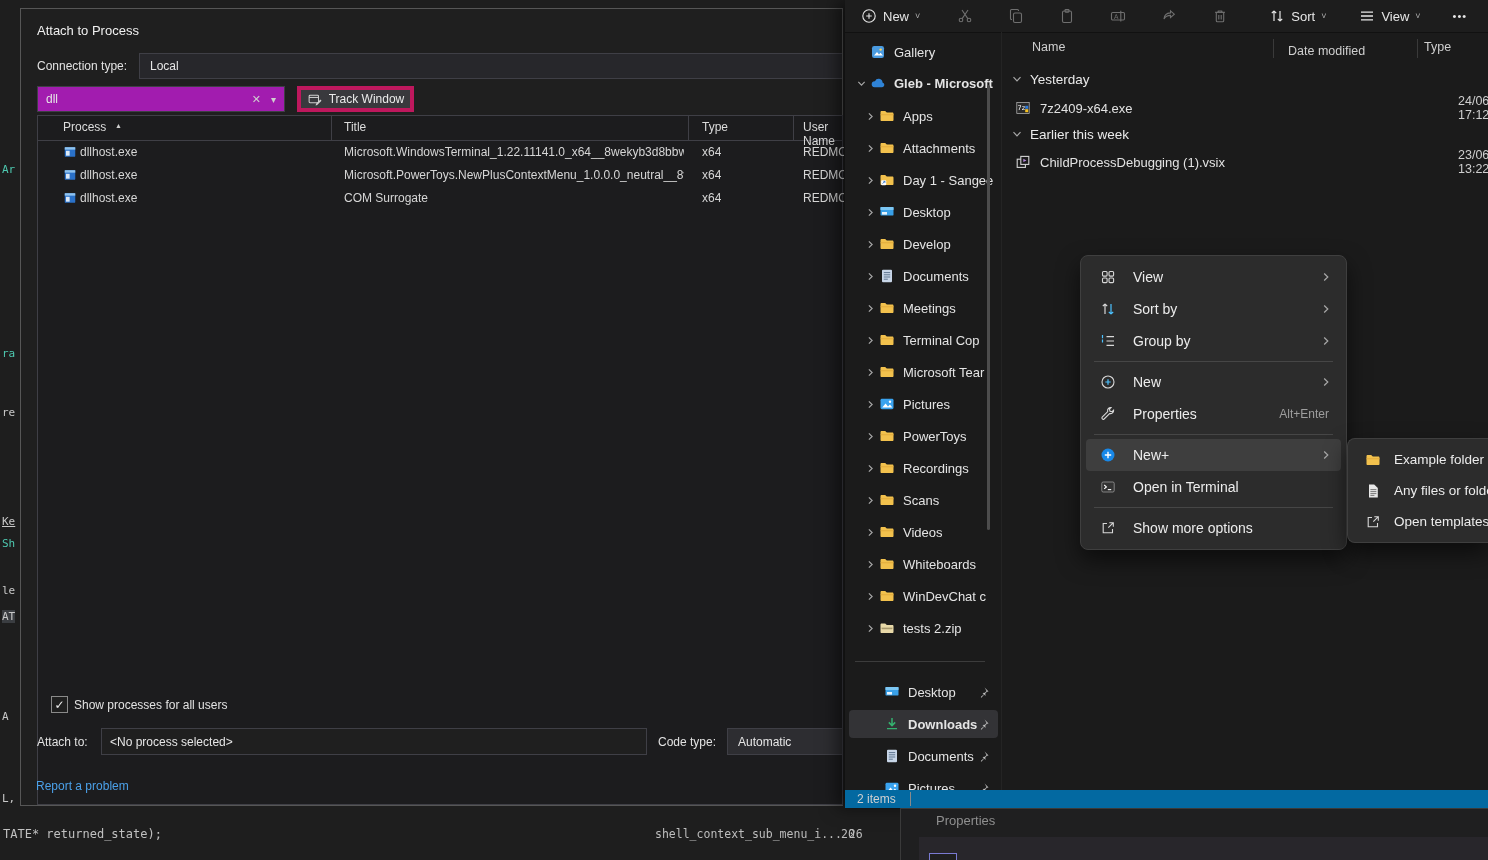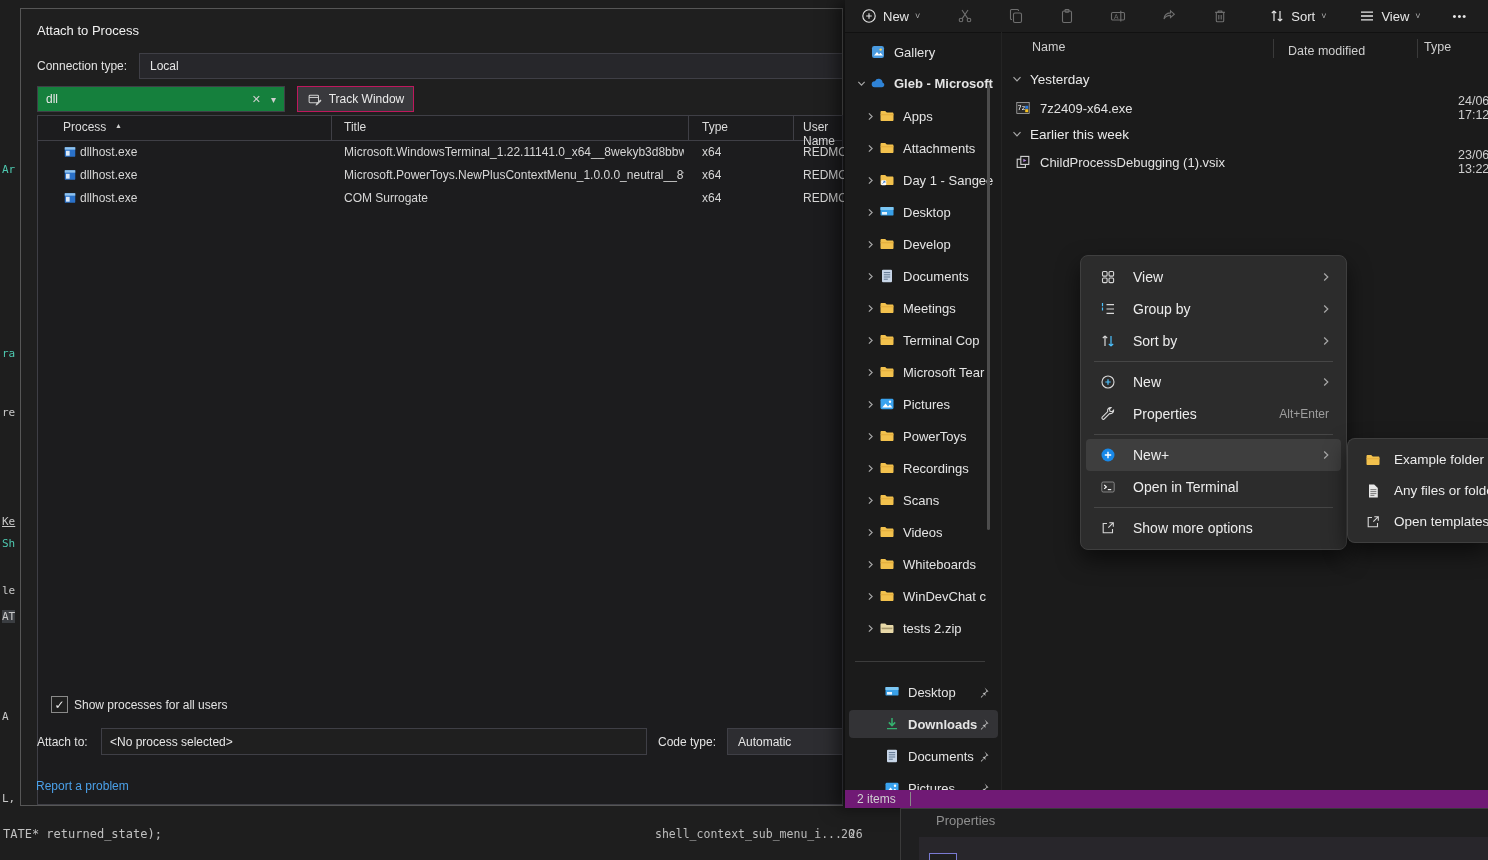--- a/index.html
+++ b/index.html
@@ -10,25 +10,25 @@
   .clip{overflow:hidden;}
 
   
   .vs-code{font-size:11.5px;color:#c8c8c8;white-space:pre;}
   .frag{position:absolute;left:2px;font-size:11px;font-family:"DejaVu Sans Mono",monospace;color:#c8c8c8;}
 
   
   #dialog{left:20px;top:8px;width:823px;height:798px;background:#1f1f1f;
           border:1px solid #565656;box-sizing:border-box;}
   .dlg-label{font-size:12px;color:#e2e2e2;}
-  .dlg-input{background:#15803d;border:1px solid #3f3f46;color:#e6e6e6;font-size:12px;
+  .dlg-input{background:#a21caf;border:1px solid #3f3f46;color:#e6e6e6;font-size:12px;
              display:flex;align-items:center;padding:0 8px;box-sizing:border-box;}
   .dlg-combo{background:#27272b;border:1px solid #3f3f46;color:#e6e6e6;font-size:12px;
              display:flex;align-items:center;padding:0 10px;box-sizing:border-box;}
-  .btn{background:#39393d;border:1px solid #be185d;color:#ebebeb;font-size:12px;
+  .btn{background:#39393d;border:4px solid #be185d;color:#ebebeb;font-size:12px;
        display:flex;align-items:center;gap:5px;justify-content:center;box-sizing:border-box;}
   #ptable{left:16px;top:106px;width:806px;height:690px;border:1px solid #3f3f46;
           background:#1c1c1e;box-sizing:border-box;}
   .thead{position:relative;height:24px;border-bottom:1px solid #3f3f46;font-size:12px;color:#dcdcdc;}
   .colsep{position:absolute;top:0;width:1px;height:24px;background:#3f3f46;}
   .trow{position:relative;height:23px;font-size:12px;color:#d6d6d6;}
   .cell{position:absolute;top:4px;white-space:nowrap;overflow:hidden;}
   .checkbox{width:15px;height:15px;border:1px solid #8a8a8a;background:#1f1f1f;
             display:flex;align-items:center;justify-content:center;font-size:12px;color:#f0f0f0;}
   .link{color:#4ba0e8;font-size:12px;}
@@ -53,21 +53,21 @@
   .lvl0{padding-left:8px;}
   .lvl1{padding-left:17px;}
   .pinned{padding-left:35px;}
   .pin{width:13px;height:13px;margin-right:8px;color:#bdbdbd;flex:none;}
   .selrow{background:#333336;}
 
   .fgroup{position:absolute;left:167px;font-size:13.5px;color:#eaeaea;display:flex;align-items:center;gap:8px;height:26px;}
   .frow{position:absolute;left:170px;height:28px;display:flex;align-items:center;font-size:13px;color:#e2e2e2;}
   .frow .ficon{width:17px;height:17px;margin-right:8px;display:inline-flex;}
   .fdate{position:absolute;left:443px;top:0;height:28px;display:flex;align-items:center;font-size:12.5px;color:#cfcfcf;}
-  #ex-status{position:absolute;left:0;top:790px;width:643px;height:18px;background:#701a75;
+  #ex-status{position:absolute;left:0;top:790px;width:643px;height:18px;background:#0369a1;
              font-size:12px;color:#d0d0d0;display:flex;align-items:center;padding-left:12px;box-sizing:border-box;}
 
   
   #ctxmenu{left:1080px;top:255px;width:267px;background:#2c2c2c;border:1px solid #3f3f3f;
            border-radius:8px;box-shadow:0 10px 22px rgba(0,0,0,.55);padding:5px;box-sizing:border-box;z-index:30;}
   .mrow{height:32px;display:flex;align-items:center;border-radius:4px;padding:0 10px 0 12px;
         color:#ececec;font-size:14px;}
   .micon{width:19px;display:inline-flex;justify-content:center;margin-right:16px;flex:none;}
   .mlabel{flex:1;white-space:nowrap;}
   .mshort{font-size:12px;color:#9e9e9e;margin-right:2px;}
@@ -683,39 +683,39 @@
     <span class="mlabel">View</span>
     <span class="chevR">
           <svg viewBox="0 0 10 10" width="10" height="10">
             <path d="M3.2 1.5L6.8 5 3.2 8.5" fill="none" stroke="currentColor" stroke-width="1.2"></path>
           </svg>
         </span>
   </div>
   <div class="mrow">
     <span class="micon">
           <svg viewBox="0 0 16 16" width="16" height="16" fill="none" stroke-width="1.2">
-            <path d="M6.5 3.6h7.5M6.5 8h7.5M6.5 12.4h7.5" stroke="#d8d8d8"></path>
-            <path d="M2.5 2v3.2M2.5 6.4v3.2" stroke="#4cc2ff"></path>
-          </svg>
-        </span>
-    <span class="mlabel">Group by</span>
+            <path d="M5 13V3M5 3L2.8 5.2M5 3l2.2 2.2" stroke="#d8d8d8"></path>
+            <path d="M11 3v10M11 13l-2.2-2.2M11 13l2.2-2.2" stroke="#4cc2ff"></path>
+          </svg>
+        </span>
+    <span class="mlabel">Sort by</span>
     <span class="chevR">
           <svg viewBox="0 0 10 10" width="10" height="10">
             <path d="M3.2 1.5L6.8 5 3.2 8.5" fill="none" stroke="currentColor" stroke-width="1.2"></path>
           </svg>
         </span>
   </div>
   <div class="mrow">
     <span class="micon">
           <svg viewBox="0 0 16 16" width="16" height="16" fill="none" stroke-width="1.2">
-            <path d="M5 13V3M5 3L2.8 5.2M5 3l2.2 2.2" stroke="#d8d8d8"></path>
-            <path d="M11 3v10M11 13l-2.2-2.2M11 13l2.2-2.2" stroke="#4cc2ff"></path>
-          </svg>
-        </span>
-    <span class="mlabel">Sort by</span>
+            <path d="M6.5 3.6h7.5M6.5 8h7.5M6.5 12.4h7.5" stroke="#d8d8d8"></path>
+            <path d="M2.5 2v3.2M2.5 6.4v3.2" stroke="#4cc2ff"></path>
+          </svg>
+        </span>
+    <span class="mlabel">Group by</span>
     <span class="chevR">
           <svg viewBox="0 0 10 10" width="10" height="10">
             <path d="M3.2 1.5L6.8 5 3.2 8.5" fill="none" stroke="currentColor" stroke-width="1.2"></path>
           </svg>
         </span>
   </div>
   <div class="msep"></div>
   <div class="mrow">
     <span class="micon">
           <svg viewBox="0 0 16 16" width="16" height="16" fill="none">

